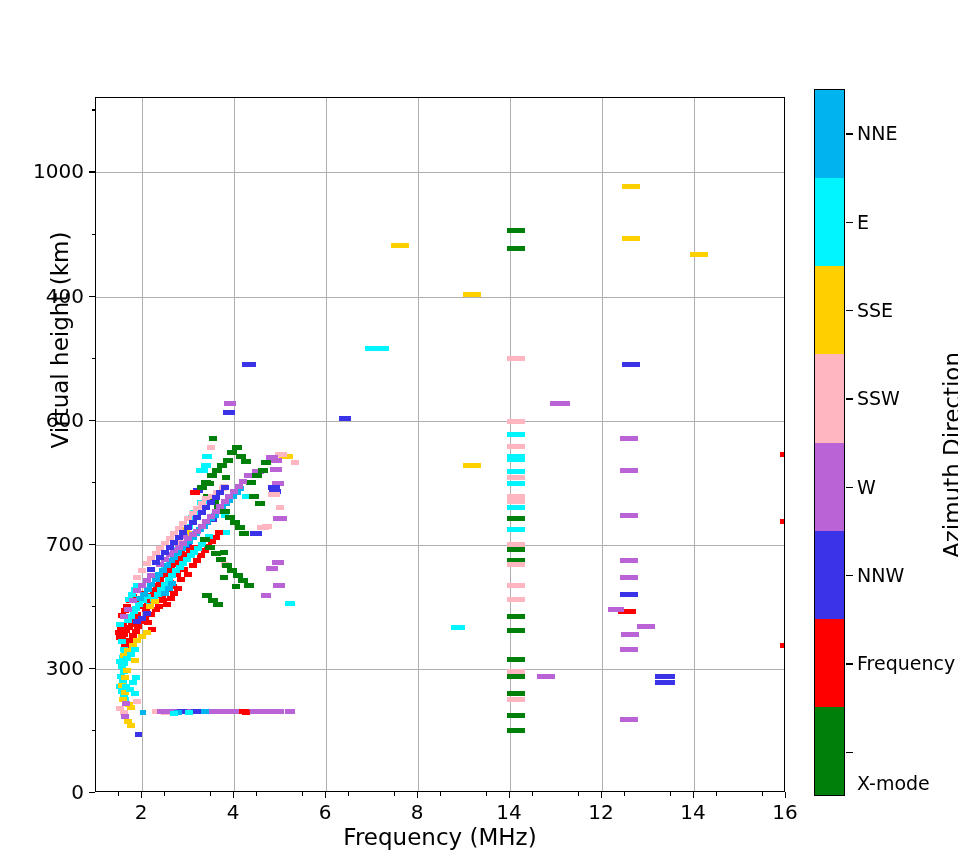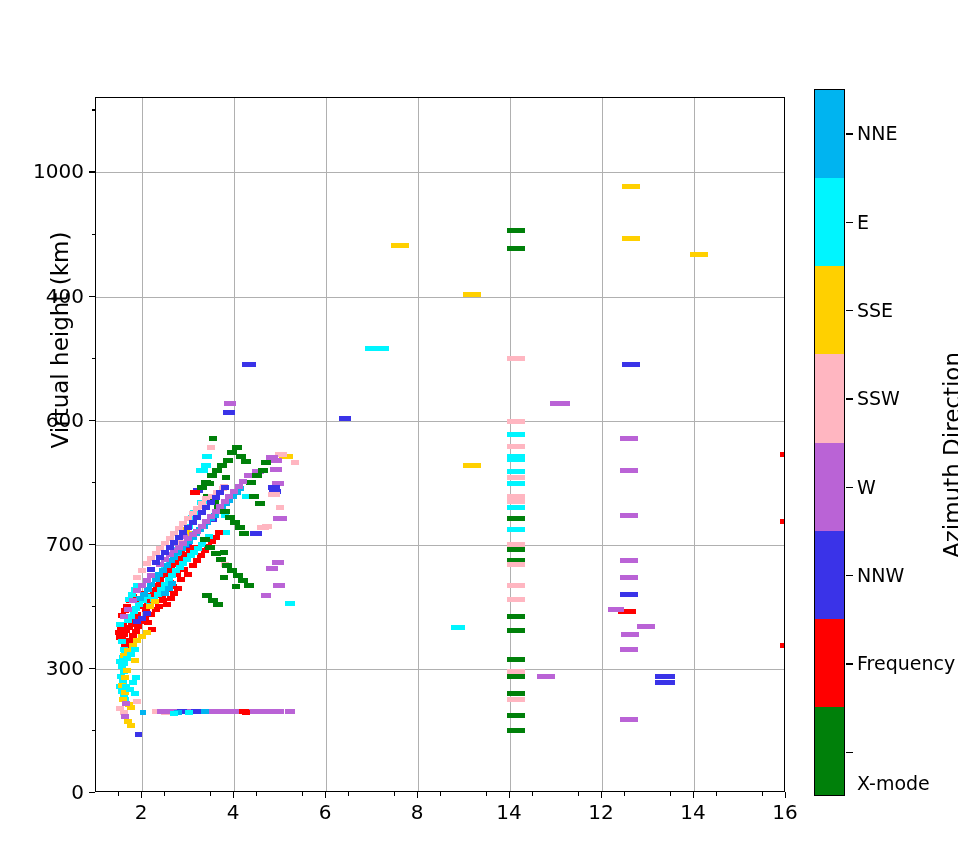--- a/index.html
+++ b/index.html
@@ -591,20 +591,21 @@
       <div class="tick y" style="top: 171.464px;"></div>
       <div class="yticklabel" style="top: 171.464px;">1000</div>
       <div class="tickminor y" style="top: 729.946px;"></div>
       <div class="tickminor y" style="top: 605.839px;"></div>
       <div class="tickminor y" style="top: 481.732px;"></div>
       <div class="tickminor y" style="top: 357.625px;"></div>
       <div class="tickminor y" style="top: 233.518px;"></div>
       <div class="tickminor y" style="top: 109.411px;"></div>
     </div>
 
+  <div id="xlabel">Frequency (MHz)</div>
   <div id="ylabel">Virtual height (km)</div>
 
   <div id="colorbar">
       <div class="cbseg" style="background: rgb(0, 180, 240); height: 12.5%;"></div>
       <div class="cbseg" style="background: rgb(0, 245, 255); height: 12.5%;"></div>
       <div class="cbseg" style="background: rgb(255, 208, 0); height: 12.5%;"></div>
       <div class="cbseg" style="background: rgb(255, 182, 193); height: 12.5%;"></div>
       <div class="cbseg" style="background: rgb(186, 99, 214); height: 12.5%;"></div>
       <div class="cbseg" style="background: rgb(58, 51, 232); height: 12.5%;"></div>
       <div class="cbseg" style="background: rgb(255, 0, 0); height: 12.5%;"></div>

